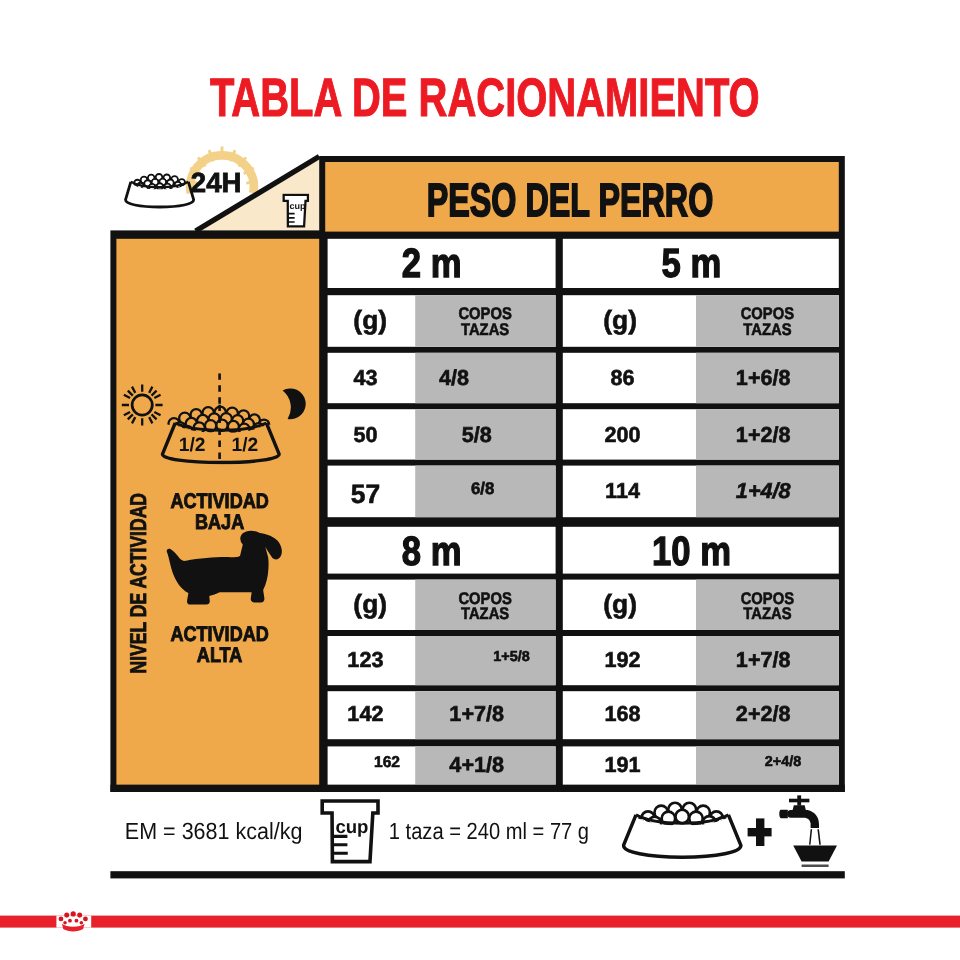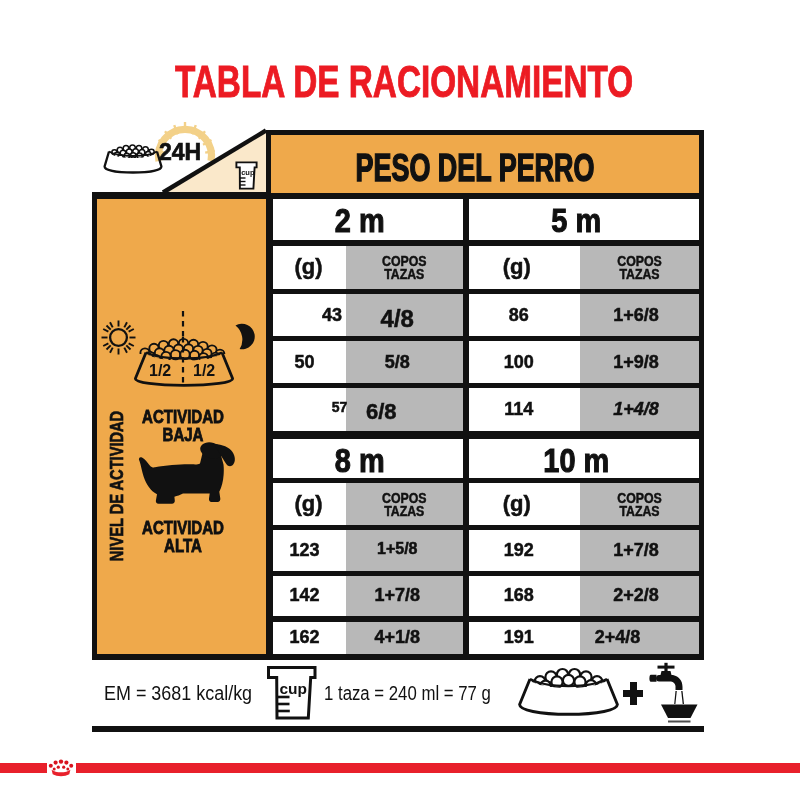--- a/index.html
+++ b/index.html
@@ -206,40 +206,40 @@
 <div class="gcell" style="left:580px;top:245.5px;width:119px;height:43.5px;"></div>
 <div class="ctx" style="left:271px;top:254px;width:75px;font-size:22px;">(g)</div>
 <div class="ctx" style="left:346px;top:255px;width:116.5px;font-size:14px;line-height:12.5px;transform:scaleX(0.88);">COPOS<br>TAZAS</div>
 <div class="ctx" style="left:461px;top:254px;width:111.5px;font-size:22px;">(g)</div>
 <div class="ctx" style="left:580px;top:255px;width:119px;font-size:14px;line-height:12.5px;transform:scaleX(0.88);">COPOS<br>TAZAS</div>
 
 <div class="cell" style="left:272.5px;top:294px;width:190px;height:42px;"></div>
 <div class="cell" style="left:468.5px;top:294px;width:230.5px;height:42px;"></div>
 <div class="gcell" style="left:346px;top:294px;width:116.5px;height:42px;"></div>
 <div class="gcell" style="left:580px;top:294px;width:119px;height:42px;"></div>
-<div class="ctx" style="left:267px;top:305px;width:75px;font-size:18px;text-align:right;">43</div>
-<div class="ctx" style="left:339px;top:305px;width:116.5px;font-size:24px;">4/8</div>
+<div class="ctx" style="left:267px;top:305px;width:75px;font-size:18px;">43</div>
+<div class="ctx" style="left:320px;top:305px;width:116.5px;font-size:18px;">4/8</div>
 <div class="ctx" style="left:463px;top:305px;width:111.5px;font-size:18px;">86</div>
 <div class="ctx" style="left:576.5px;top:305px;width:119px;font-size:18px;">1+6/8</div>
 
 <div class="cell" style="left:272.5px;top:341px;width:190px;height:42px;"></div>
 <div class="cell" style="left:468.5px;top:341px;width:230.5px;height:42px;"></div>
 <div class="gcell" style="left:346px;top:341px;width:116.5px;height:42px;"></div>
 <div class="gcell" style="left:580px;top:341px;width:119px;height:42px;"></div>
 <div class="ctx" style="left:267px;top:352px;width:75px;font-size:18px;">50</div>
 <div class="ctx" style="left:339px;top:352px;width:116.5px;font-size:18px;">5/8</div>
-<div class="ctx" style="left:463px;top:352px;width:111.5px;font-size:18px;">100</div>
-<div class="ctx" style="left:576.5px;top:352px;width:119px;font-size:18px;">1+9/8</div>
+<div class="ctx" style="left:463px;top:352px;width:111.5px;font-size:18px;">200</div>
+<div class="ctx" style="left:576.5px;top:352px;width:119px;font-size:18px;">1+2/8</div>
 
 <div class="cell" style="left:272.5px;top:388px;width:190px;height:43px;"></div>
 <div class="cell" style="left:468.5px;top:388px;width:230.5px;height:43px;"></div>
 <div class="gcell" style="left:346px;top:388px;width:116.5px;height:43px;"></div>
 <div class="gcell" style="left:580px;top:388px;width:119px;height:43px;"></div>
-<div class="ctx" style="left:267px;top:399px;width:75px;font-size:14px;margin-left:35px;">57</div>
-<div class="ctx" style="left:323px;top:399px;width:116.5px;font-size:22px;">6/8</div>
+<div class="ctx" style="left:267px;top:399px;width:75px;font-size:22px;">57</div>
+<div class="ctx" style="left:344px;top:399px;width:116.5px;font-size:14px;">6/8</div>
 <div class="ctx" style="left:463px;top:399px;width:111.5px;font-size:18px;">114</div>
 <div class="ctx" style="left:576.5px;top:399px;width:119px;font-size:18px;font-style:italic;">1+4/8</div>
 
 <div class="cell" style="left:272.5px;top:439px;width:190px;height:39px;"></div>
 <div class="ctx" style="left:264px;top:441px;width:191.5px;font-size:34px;-webkit-text-stroke:1.1px #111;transform:scaleX(0.85);">8 m</div>
 
 <div class="cell" style="left:468.5px;top:439px;width:230.5px;height:39px;"></div>
 <div class="ctx" style="left:461px;top:441px;width:230.5px;font-size:34px;-webkit-text-stroke:1.1px #111;transform:scaleX(0.85);">10 m</div>
 
 <div class="cell" style="left:272.5px;top:483px;width:190px;height:42px;"></div>
@@ -249,41 +249,41 @@
 <div class="ctx" style="left:271px;top:491px;width:75px;font-size:22px;">(g)</div>
 <div class="ctx" style="left:346px;top:492px;width:116.5px;font-size:14px;line-height:12.5px;transform:scaleX(0.88);">COPOS<br>TAZAS</div>
 <div class="ctx" style="left:461px;top:491px;width:111.5px;font-size:22px;">(g)</div>
 <div class="ctx" style="left:580px;top:492px;width:119px;font-size:14px;line-height:12.5px;transform:scaleX(0.88);">COPOS<br>TAZAS</div>
 
 <div class="cell" style="left:272.5px;top:530px;width:190px;height:41px;"></div>
 <div class="cell" style="left:468.5px;top:530px;width:230.5px;height:41px;"></div>
 <div class="gcell" style="left:346px;top:530px;width:116.5px;height:41px;"></div>
 <div class="gcell" style="left:580px;top:530px;width:119px;height:41px;"></div>
 <div class="ctx" style="left:267px;top:540px;width:75px;font-size:18px;">123</div>
-<div class="ctx" style="left:339px;top:540px;width:116.5px;font-size:16px;">1+5/8</div>
+<div class="ctx" style="left:325px;top:540px;width:116.5px;font-size:12px;text-align:right;">1+5/8</div>
 <div class="ctx" style="left:463px;top:540px;width:111.5px;font-size:18px;">192</div>
 <div class="ctx" style="left:576.5px;top:540px;width:119px;font-size:18px;">1+7/8</div>
 
 <div class="cell" style="left:272.5px;top:576px;width:190px;height:40px;"></div>
 <div class="cell" style="left:468.5px;top:576px;width:230.5px;height:40px;"></div>
 <div class="gcell" style="left:346px;top:576px;width:116.5px;height:40px;"></div>
 <div class="gcell" style="left:580px;top:576px;width:119px;height:40px;"></div>
 <div class="ctx" style="left:267px;top:585px;width:75px;font-size:18px;text-align:center;">142</div>
 <div class="ctx" style="left:339px;top:585px;width:116.5px;font-size:18px;">1+7/8</div>
 <div class="ctx" style="left:463px;top:585px;width:111.5px;font-size:18px;">168</div>
 <div class="ctx" style="left:576.5px;top:585px;width:119px;font-size:18px;">2+2/8</div>
 
 <div class="cell" style="left:272.5px;top:622px;width:190px;height:32px;"></div>
 <div class="cell" style="left:468.5px;top:622px;width:230.5px;height:32px;"></div>
 <div class="gcell" style="left:346px;top:622px;width:116.5px;height:32px;"></div>
 <div class="gcell" style="left:580px;top:622px;width:119px;height:32px;"></div>
-<div class="ctx" style="left:267px;top:627px;width:75px;font-size:18px;">162</div>
+<div class="ctx" style="left:267px;top:627px;width:75px;font-size:13px;padding-left:18px;">162</div>
 <div class="ctx" style="left:339px;top:627px;width:116.5px;font-size:18px;">4+1/8</div>
 <div class="ctx" style="left:463px;top:627px;width:111.5px;font-size:18px;">191</div>
-<div class="ctx" style="left:558px;top:627px;width:119px;font-size:18px;">2+4/8</div>
+<div class="ctx" style="left:593px;top:627px;width:119px;font-size:12px;">2+4/8</div>
 
 <div class="abs" style="left:92px;top:654px;width:612px;height:6px;background:#111;"></div>
 
 <div class="abs" style="left:92px;top:725.5px;width:612px;height:6px;background:#111;"></div>
 
 <div class="abs" style="left:104px;top:682px;font-size:19.5px;color:#111;transform:scaleX(0.92);transform-origin:left;">EM = 3681 kcal/kg</div>
 
 <svg class="abs" style="left:266px;top:665px;" width="52" height="56" viewBox="0 0 52 56">
   <path d="M 2.5 2.5 L 49 2.5 L 49 12.5 L 44.7 12.5 L 42.3 53 L 11 53 L 10.7 12.5 L 2.5 12.5 Z" fill="#fff" stroke="#111" stroke-width="3" stroke-linejoin="miter"></path>
   <text x="13.5" y="29" font-size="15.5" font-weight="bold" fill="#111" font-family="Liberation Sans">cup</text>

